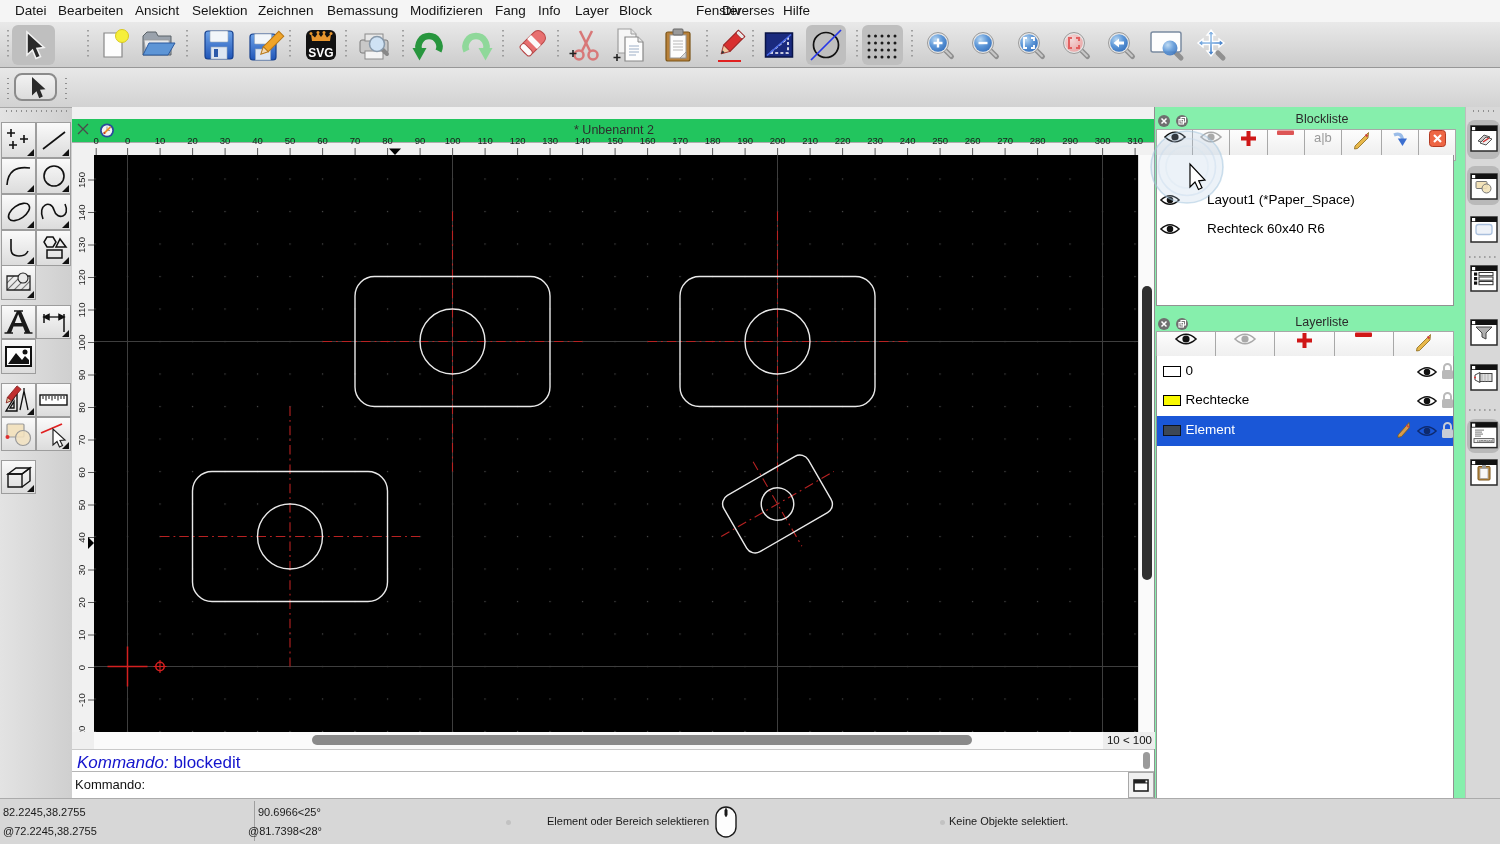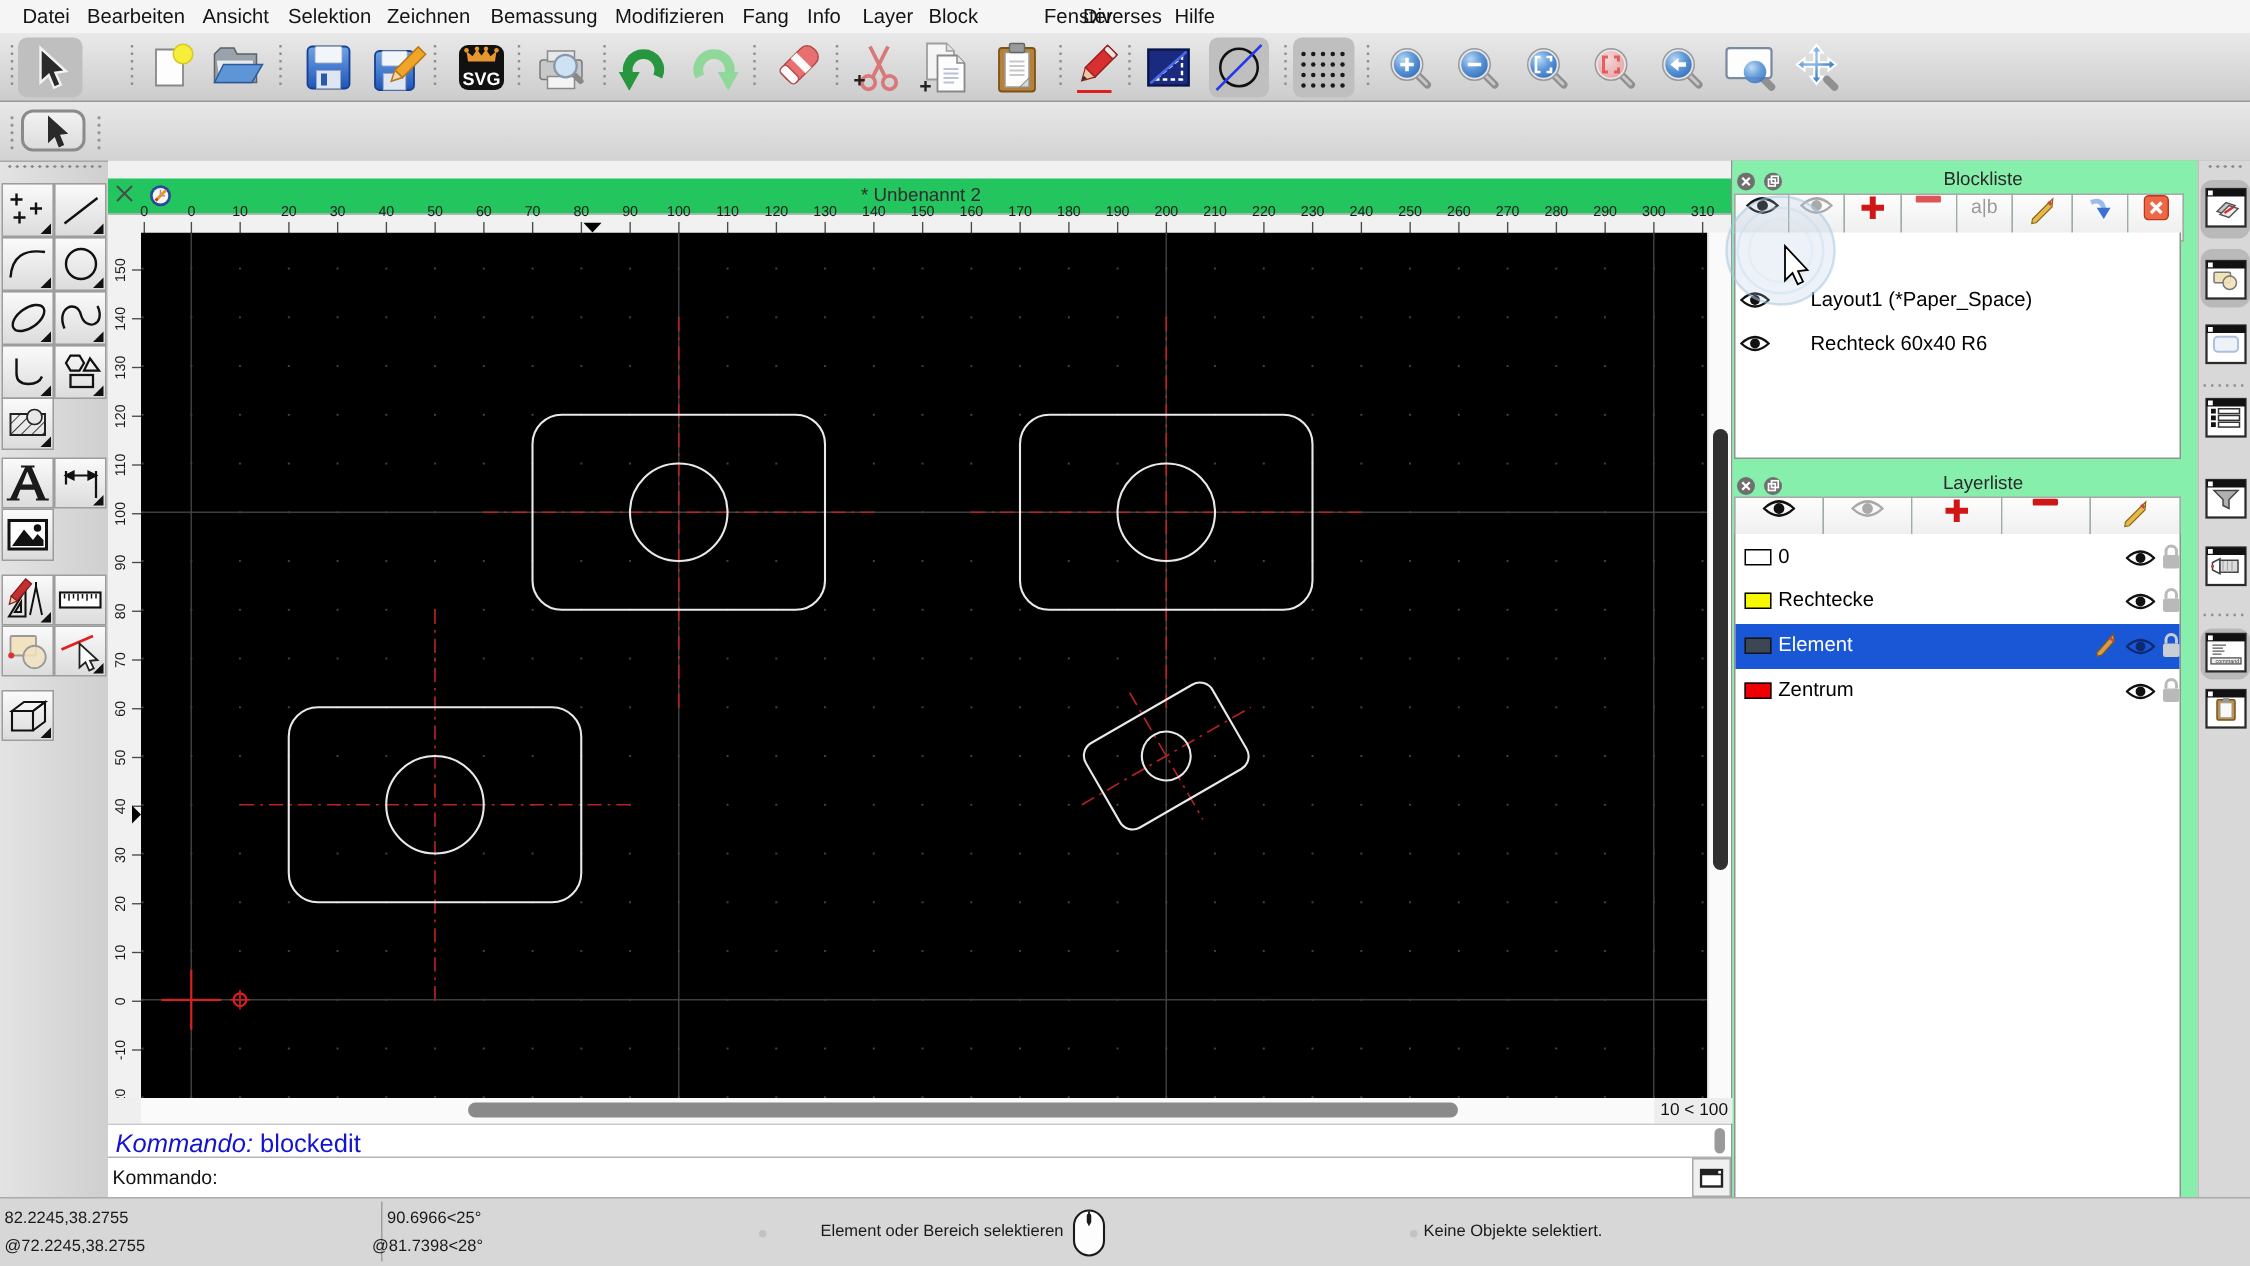--- a/index.html
+++ b/index.html
@@ -769,32 +769,20 @@
           </svg>
       <svg class="abs" style="left:260px;top:8px" width="20" height="14" viewBox="0 0 22 14">
             <path d="M1,7 Q11,-2.5 21,7 Q11,16.5 1,7 Z" fill="none" stroke="#0e2a6e" stroke-width="1.6"></path>
             <circle cx="11" cy="7" r="3.6" fill="#0e2a6e"></circle>
           </svg>
       <svg class="abs" style="left:284px;top:5px" width="13" height="18" viewBox="0 0 13 18">
             <path d="M3,8 V5.5 A3.5,3.5 0 0 1 10,5.5 V8" fill="none" stroke="#c8cdd6" stroke-width="2"></path>
             <rect x="1" y="8" width="11" height="9" rx="1.5" fill="#c8cdd6"></rect>
           </svg>
     </div>
-    <div class="lrow" style="top:89.6px">
-      <div class="abs" style="left:5.5px;top:9px;width:16px;height:9px;background:#f00000;border:1.5px solid #000;"></div>
-      <span class="name" style="left:28.5px">Zentrum</span>
-      <svg class="abs" style="left:260px;top:8px" width="20" height="14" viewBox="0 0 22 14">
-            <path d="M1,7 Q11,-2.5 21,7 Q11,16.5 1,7 Z" fill="none" stroke="#111" stroke-width="1.6"></path>
-            <circle cx="11" cy="7" r="3.6" fill="#111"></circle>
-          </svg>
-      <svg class="abs" style="left:284px;top:5px" width="13" height="18" viewBox="0 0 13 18">
-            <path d="M3,8 V5.5 A3.5,3.5 0 0 1 10,5.5 V8" fill="none" stroke="#b9b9b9" stroke-width="2"></path>
-            <rect x="1" y="8" width="11" height="9" rx="1.5" fill="#b9b9b9"></rect>
-          </svg>
-    </div>
   </div>
 </div>
 <div id="strip">
   <div class="hdots" style="left:5px;top:3px;width:26px"></div>
   <div class="spress" style="top:13px"></div>
   <div class="spress" style="top:59px"></div>
   <div class="spress" style="top:311.6px;height:34px"></div>
   <svg class="abs" style="left:0;top:0" width="35" height="693">
     <defs>
       <g id="winf">

